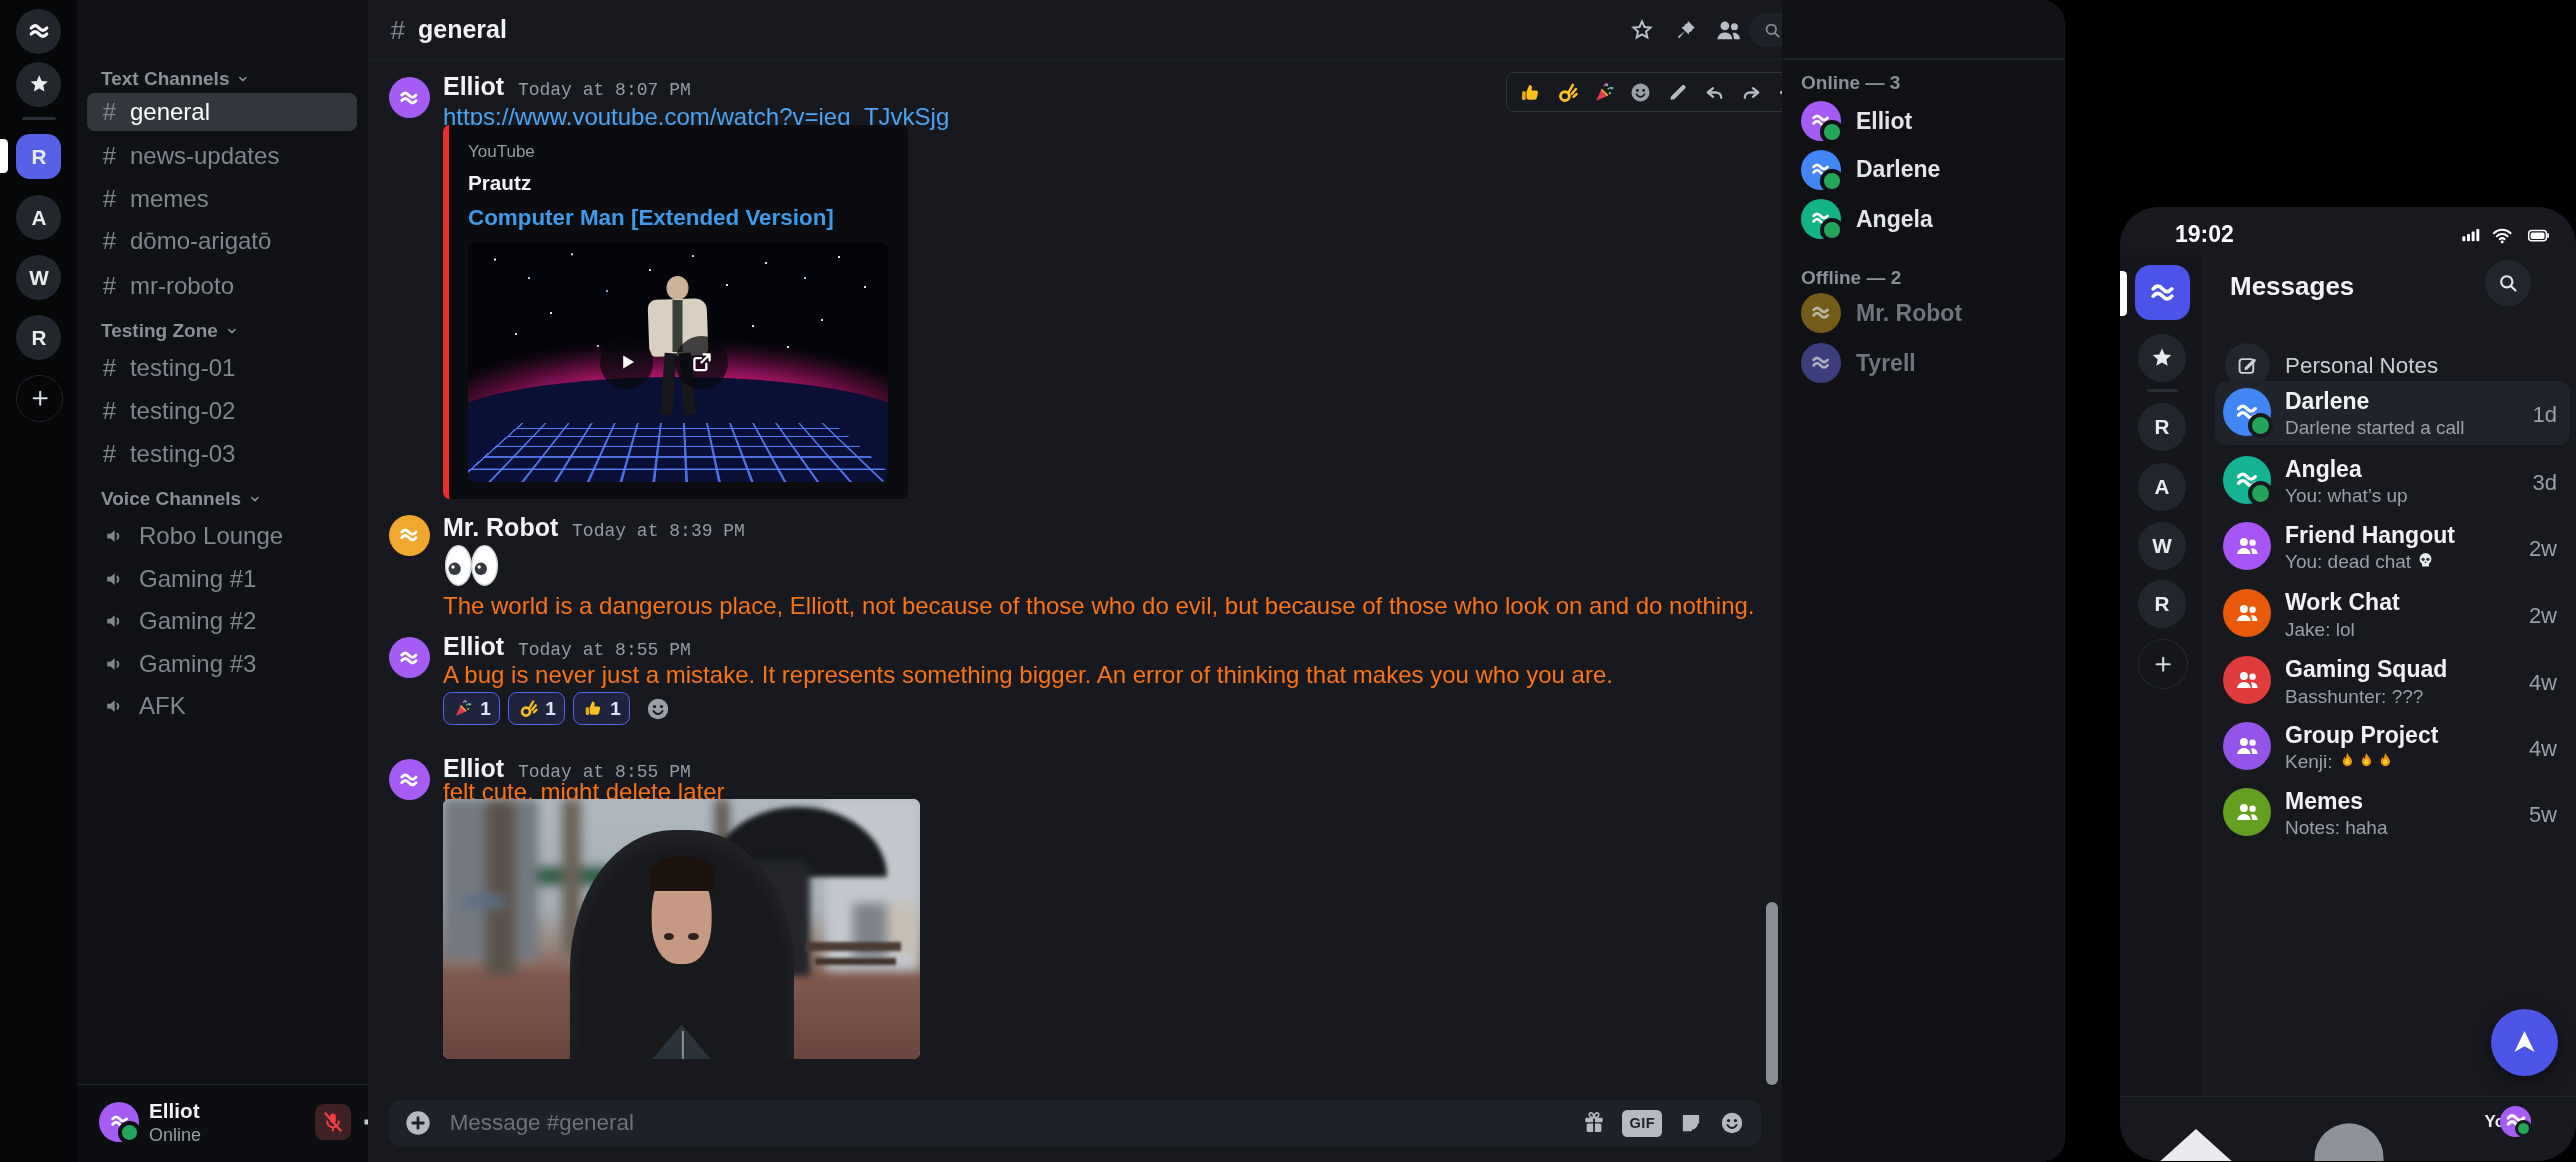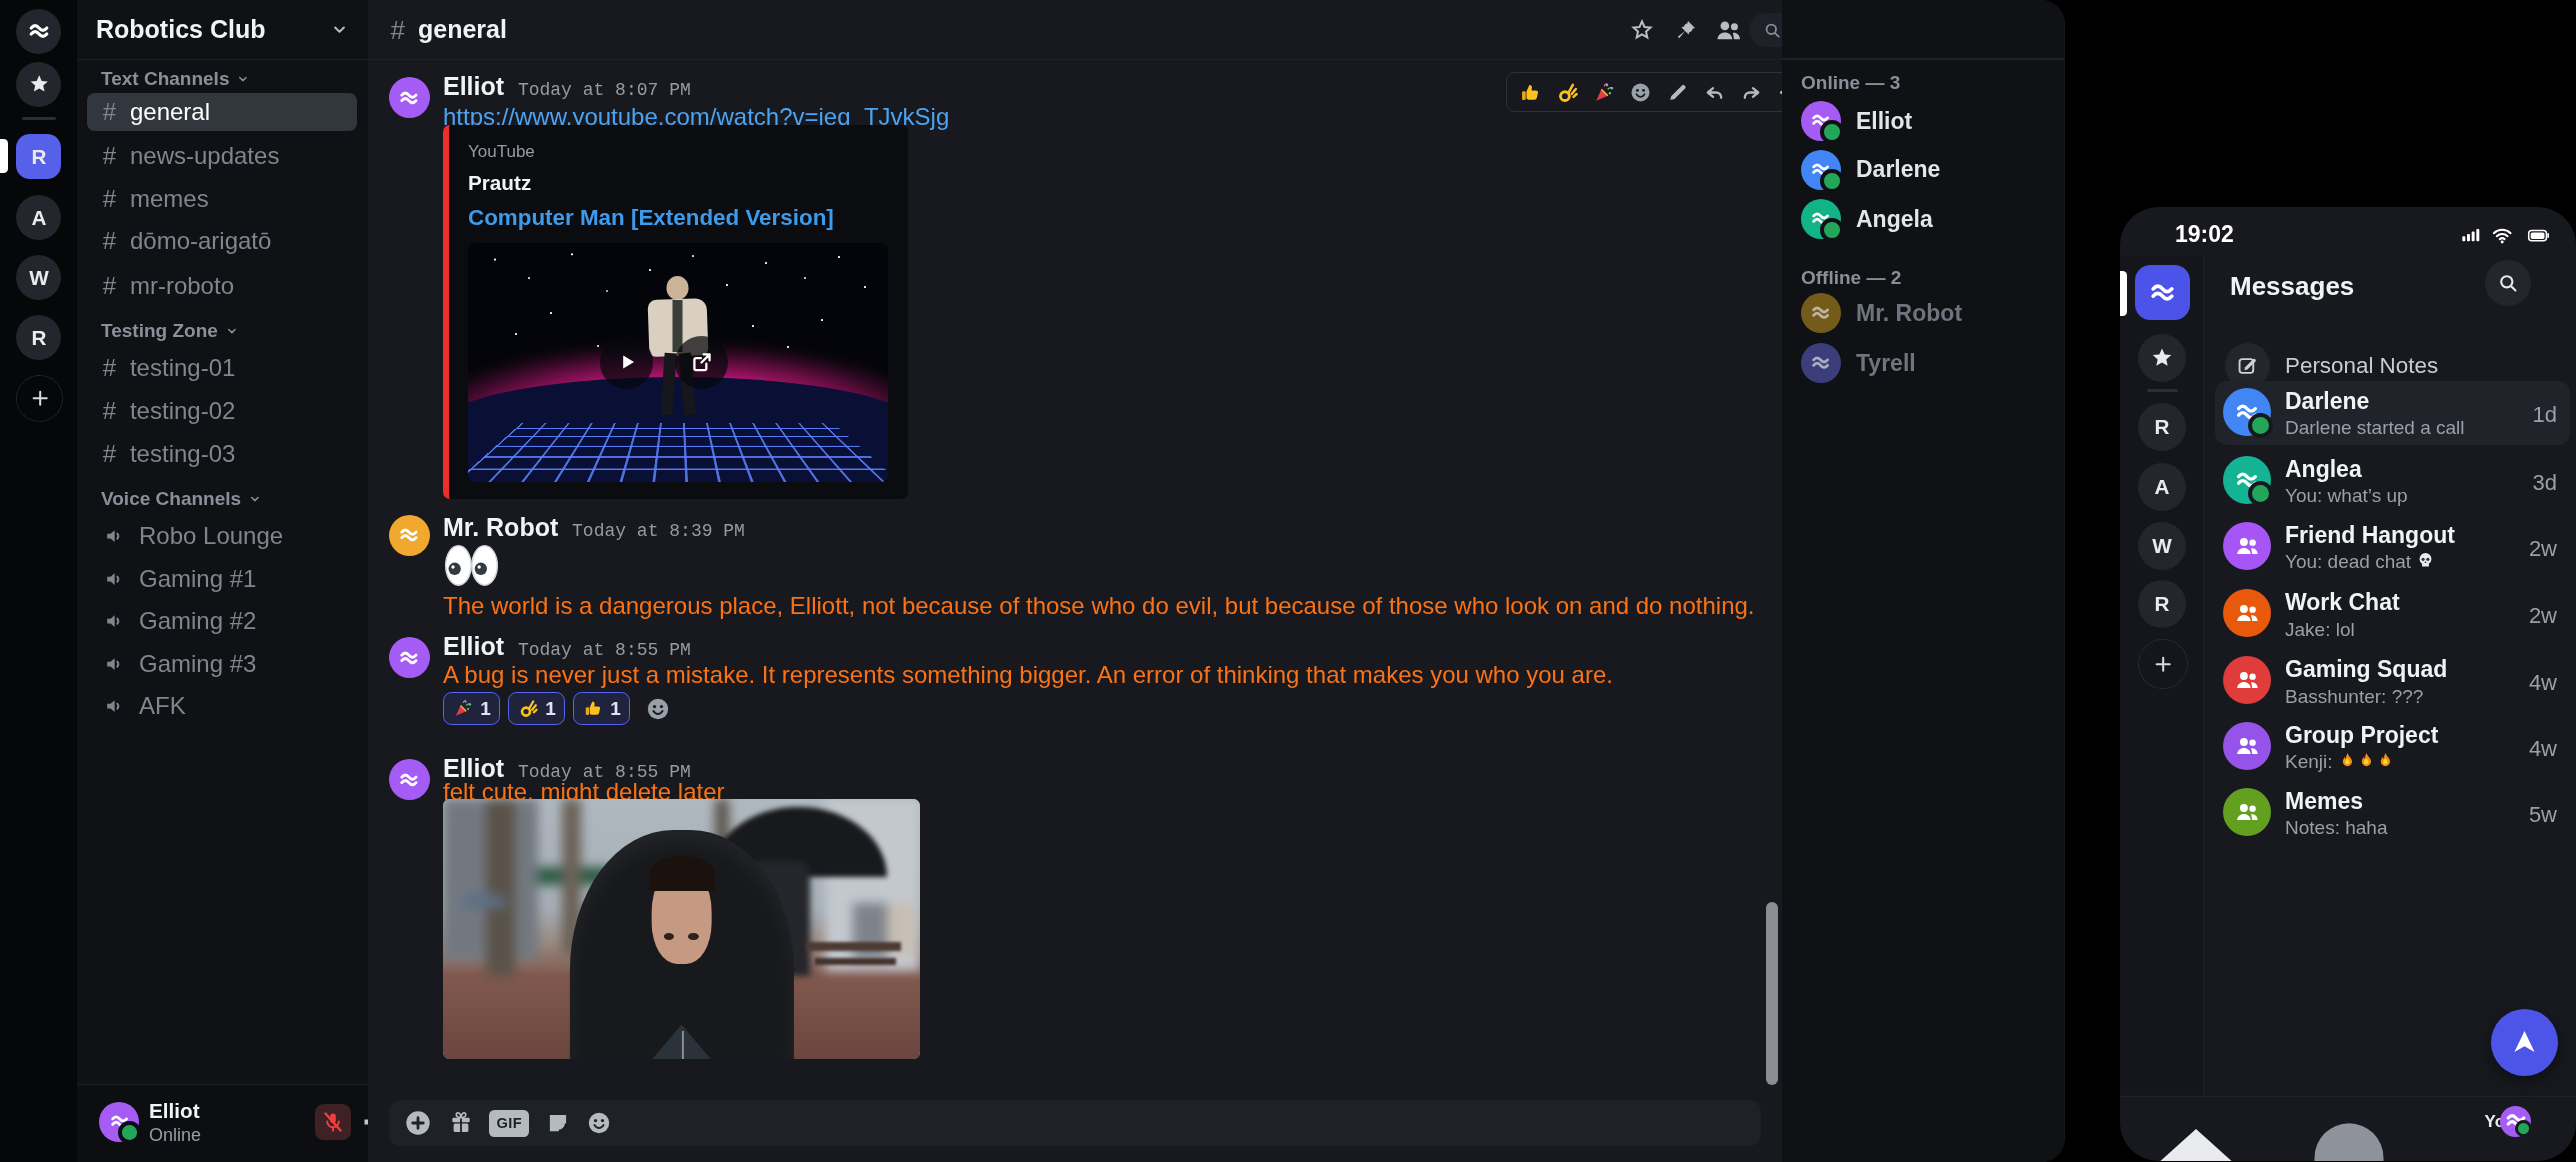--- a/index.html
+++ b/index.html
@@ -213,28 +213,20 @@
       <div class="crc dotted" style="top:375px">
           <span class="ic">
             <svg viewBox="0 0 24 24" xmlns="http://www.w3.org/2000/svg">
               <path d="M12 5v14M5 12h14" stroke="currentColor" stroke-width="2.2" stroke-linecap="round"></path>
             </svg>
           </span>
         </div>
     </div>
 
     <div class="sidebar">
-      <div class="side-head">
-        <span class="t">Robotics Club</span>
-        <span class="ic chev">
-            <svg viewBox="0 0 24 24" xmlns="http://www.w3.org/2000/svg">
-              <path d="M6.5 9.5L12 15l5.5-5.5" fill="none" stroke="currentColor" stroke-width="2.6" stroke-linecap="round" stroke-linejoin="round"></path>
-            </svg>
-          </span>
-      </div>
 
       <div class="sec-label" style="top:67px">
           <span>Text Channels</span>
           <span class="ic chev">
             <svg viewBox="0 0 24 24" xmlns="http://www.w3.org/2000/svg">
               <path d="M6.5 9.5L12 15l5.5-5.5" fill="none" stroke="currentColor" stroke-width="2.6" stroke-linecap="round" stroke-linejoin="round"></path>
             </svg>
           </span>
         </div>
       <div class="ch active" style="top:93px">
@@ -648,20 +640,21 @@
 
       <div class="scrollthumb"></div>
 
       <div class="inputbar">
         <span class="ic plus">
             <svg viewBox="0 0 24 24" xmlns="http://www.w3.org/2000/svg">
               <circle cx="12" cy="12" r="10" fill="currentColor"></circle>
               <path d="M12 7.5v9M7.5 12h9" stroke="#1e2127" stroke-width="2.4" stroke-linecap="round"></path>
             </svg>
           </span>
+        <input placeholder="Message #general" style="">
         <span class="ic ric">
             <svg viewBox="0 0 24 24" xmlns="http://www.w3.org/2000/svg">
               <rect x="4" y="7.2" width="16" height="4.2" rx="1" fill="currentColor"></rect>
               <rect x="5.2" y="12.4" width="13.6" height="8" rx="1.4" fill="currentColor"></rect>
               <path d="M12 7.2v13" stroke="#17191f" stroke-width="1.6"></path>
               <path d="M12 7c-1.8 0-4.4-.6-4.4-2.6C7.6 2.9 9 2.2 10 2.8c1 .5 1.7 2 2 4.2.3-2.2 1-3.7 2-4.2 1-.6 2.4.1 2.4 1.6 0 2-2.6 2.6-4.4 2.6z" fill="none" stroke="currentColor" stroke-width="1.5"></path>
             </svg>
           </span>
         <span class="gifbadge">GIF</span>
         <span class="ic ric">

